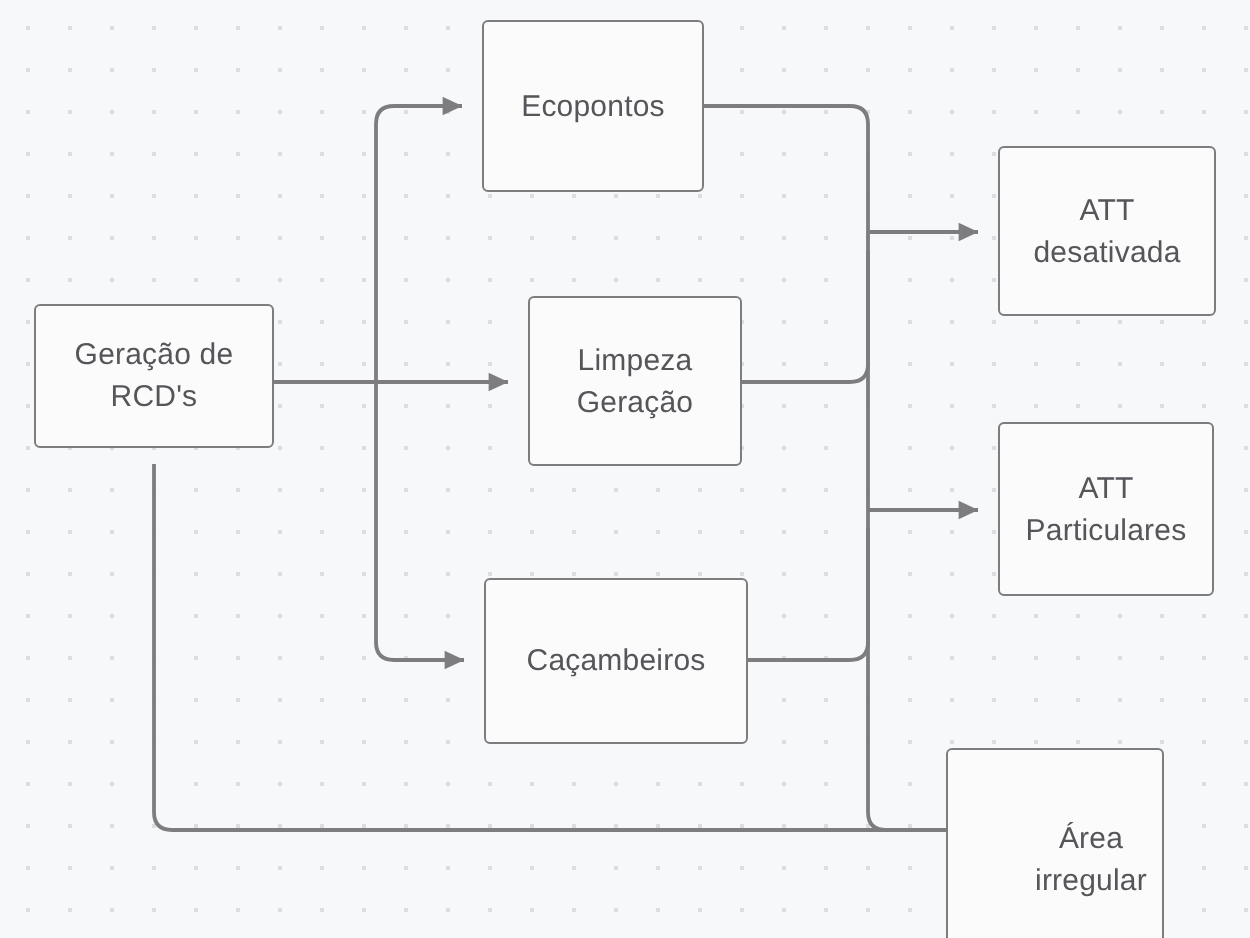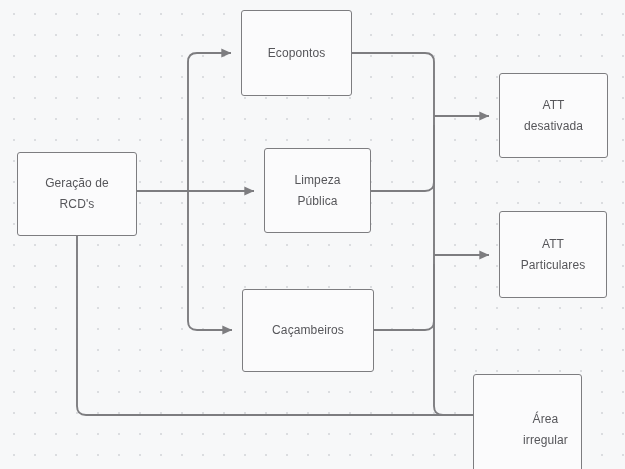--- a/index.html
+++ b/index.html
@@ -30,21 +30,21 @@
     position: absolute;
     box-sizing: border-box;
     background: #fbfbfc;
     border: 1.6px solid #7d7d80;
     border-radius: 3px;
     display: flex;
     align-items: center;
     justify-content: center;
     text-align: center;
     color: #56565a;
-    font-size: 12px;
+    font-size: 15px;
     line-height: 21px;
     letter-spacing: 0.1px;
     white-space: pre-line;
   }
   .node-label {
     display: block;
     padding: 0 6px;
     white-space: pre-line;
   }
 </style>
@@ -82,32 +82,32 @@
 
       <path d="M 434 116 L 489 116" marker-end="url(#arrow)"></path>
 
       <path d="M 434 255 L 489 255" marker-end="url(#arrow)"></path>
 
       <path d="M 434 264 L 434 406 Q 434 415 443 415 L 489 415"></path>
 
     </g>
   </svg>
 
-  <div class="node" style="left:17px; top:152px; width:120px; height:84px;">
+  <div class="node" style="left:17px; top:152px; width:120px; height:72px;">
     <span class="node-label">Geração de
 RCD's</span>
   </div>
 
   <div class="node" style="left:241px; top:10px; width:111px; height:86px;">
     <span class="node-label">Ecopontos</span>
   </div>
 
   <div class="node" style="left:264px; top:148px; width:107px; height:85px;">
     <span class="node-label">Limpeza
-Pública</span>
+Geração</span>
   </div>
 
   <div class="node" style="left:242px; top:289px; width:132px; height:83px;">
     <span class="node-label">Caçambeiros</span>
   </div>
 
   <div class="node" style="left:499px; top:73px; width:109px; height:85px;">
     <span class="node-label">ATT
 desativada</span>
   </div>

